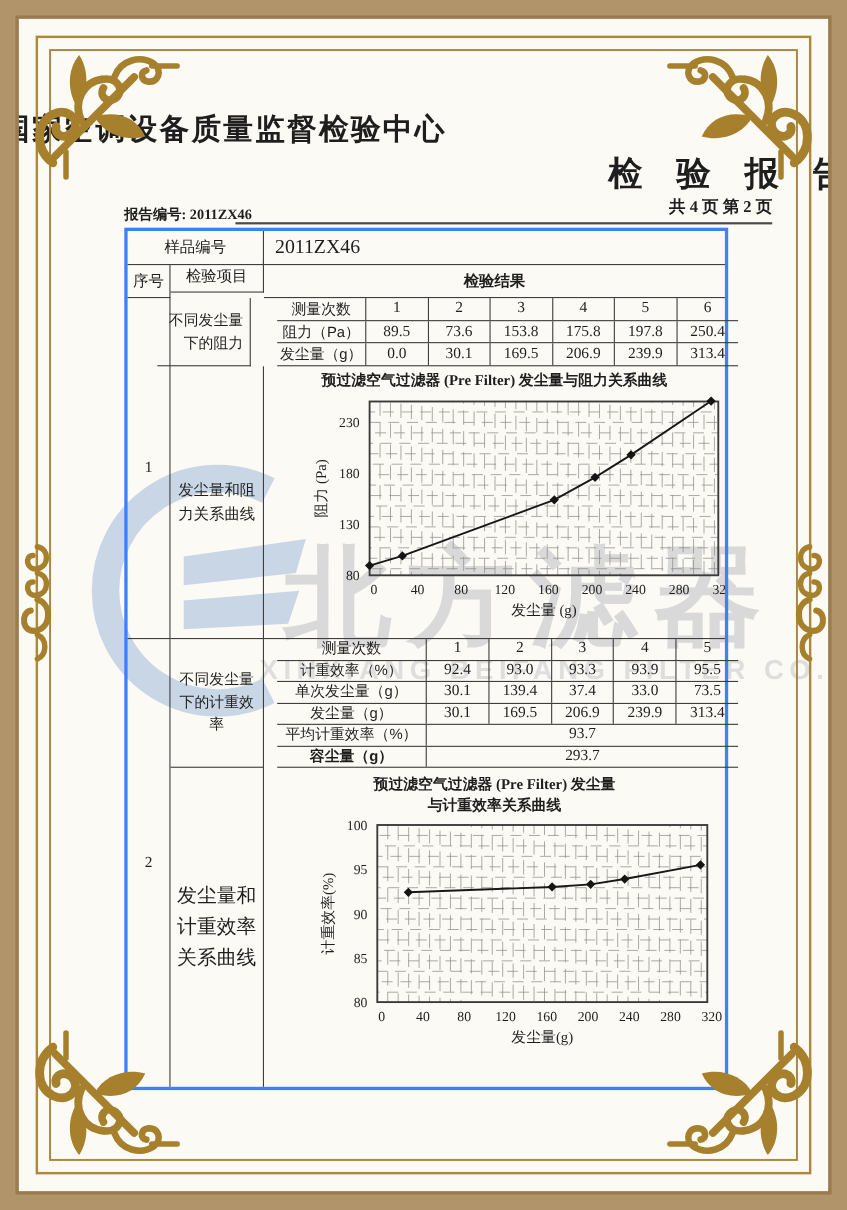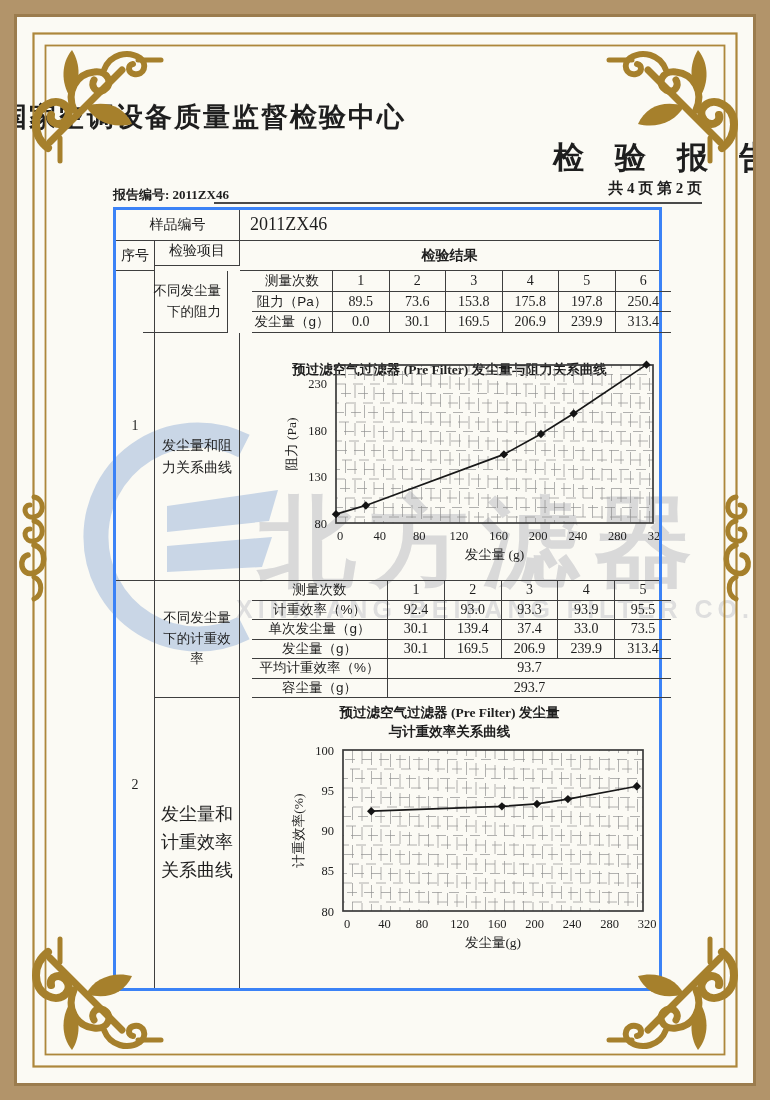--- a/index.html
+++ b/index.html
@@ -107,21 +107,21 @@
         <div class="mt-row">
           <div class="mt-label" style="width: 80px;">发尘量（g）</div>
           <div class="mt-cell">0.0</div>
           <div class="mt-cell">30.1</div>
           <div class="mt-cell">169.5</div>
           <div class="mt-cell">206.9</div>
           <div class="mt-cell">239.9</div>
           <div class="mt-cell">313.4</div>
         </div>
       </div>
-    <div class="chart-title" style="top:66px;margin-top:24px;">预过滤空气过滤器 (Pre Filter) 发尘量与阻力关系曲线</div>
+    <div class="chart-title" style="top:66px;">预过滤空气过滤器 (Pre Filter) 发尘量与阻力关系曲线</div>
     <div class="chart-box" style="top:88px;height:214px;"><svg width="419" height="214" viewBox="0 0 419 214">
           <line x1="105.5" y1="6" x2="105.5" y2="164" stroke="#8e8e8e" stroke-width="0.8" stroke-dasharray="13 6" stroke-dashoffset="0" opacity="0.85"></line>
           <line x1="115" y1="6" x2="115" y2="164" stroke="#8e8e8e" stroke-width="0.8" stroke-dasharray="13 6" stroke-dashoffset="18" opacity="0.85"></line>
           <line x1="124.5" y1="6" x2="124.5" y2="164" stroke="#8e8e8e" stroke-width="0.8" stroke-dasharray="13 6" stroke-dashoffset="17" opacity="0.85"></line>
           <line x1="134" y1="6" x2="134" y2="164" stroke="#8e8e8e" stroke-width="0.8" stroke-dasharray="13 6" stroke-dashoffset="16" opacity="0.85"></line>
           <line x1="143.5" y1="6" x2="143.5" y2="164" stroke="#8e8e8e" stroke-width="0.8" stroke-dasharray="13 6" stroke-dashoffset="15" opacity="0.85"></line>
           <line x1="153" y1="6" x2="153" y2="164" stroke="#8e8e8e" stroke-width="0.8" stroke-dasharray="13 6" stroke-dashoffset="14" opacity="0.85"></line>
           <line x1="162.5" y1="6" x2="162.5" y2="164" stroke="#8e8e8e" stroke-width="0.8" stroke-dasharray="13 6" stroke-dashoffset="13" opacity="0.85"></line>
           <line x1="172" y1="6" x2="172" y2="164" stroke="#8e8e8e" stroke-width="0.8" stroke-dasharray="13 6" stroke-dashoffset="12" opacity="0.85"></line>
           <line x1="181.5" y1="6" x2="181.5" y2="164" stroke="#8e8e8e" stroke-width="0.8" stroke-dasharray="13 6" stroke-dashoffset="11" opacity="0.85"></line>
@@ -227,21 +227,21 @@
           <div class="mt-cell">169.5</div>
           <div class="mt-cell">206.9</div>
           <div class="mt-cell">239.9</div>
           <div class="mt-cell">313.4</div>
         </div>
         <div class="mt-row">
           <div class="mt-label" style="width: 135px;">平均计重效率（%）</div>
           <div class="mt-cell">93.7</div>
         </div>
         <div class="mt-row">
-          <div class="mt-label" style="width: 135px;">容尘量（g）</div>
+          <div class="mt-label" style="width: 135px; font-weight: bold;">容尘量（g）</div>
           <div class="mt-cell">293.7</div>
         </div>
       </div>
     <div class="chart-title" style="top:123px;">预过滤空气过滤器 (Pre Filter) 发尘量</div>
     <div class="chart-title" style="top:142px;">与计重效率关系曲线</div>
     <div class="chart-box" style="top:163px;height:215px;"><svg width="419" height="215" viewBox="0 0 419 215">
           <line x1="112.5" y1="6" x2="112.5" y2="167" stroke="#8e8e8e" stroke-width="0.8" stroke-dasharray="13 6" stroke-dashoffset="0" opacity="0.85"></line>
           <line x1="122" y1="6" x2="122" y2="167" stroke="#8e8e8e" stroke-width="0.8" stroke-dasharray="13 6" stroke-dashoffset="18" opacity="0.85"></line>
           <line x1="131.5" y1="6" x2="131.5" y2="167" stroke="#8e8e8e" stroke-width="0.8" stroke-dasharray="13 6" stroke-dashoffset="17" opacity="0.85"></line>
           <line x1="141" y1="6" x2="141" y2="167" stroke="#8e8e8e" stroke-width="0.8" stroke-dasharray="13 6" stroke-dashoffset="16" opacity="0.85"></line>

